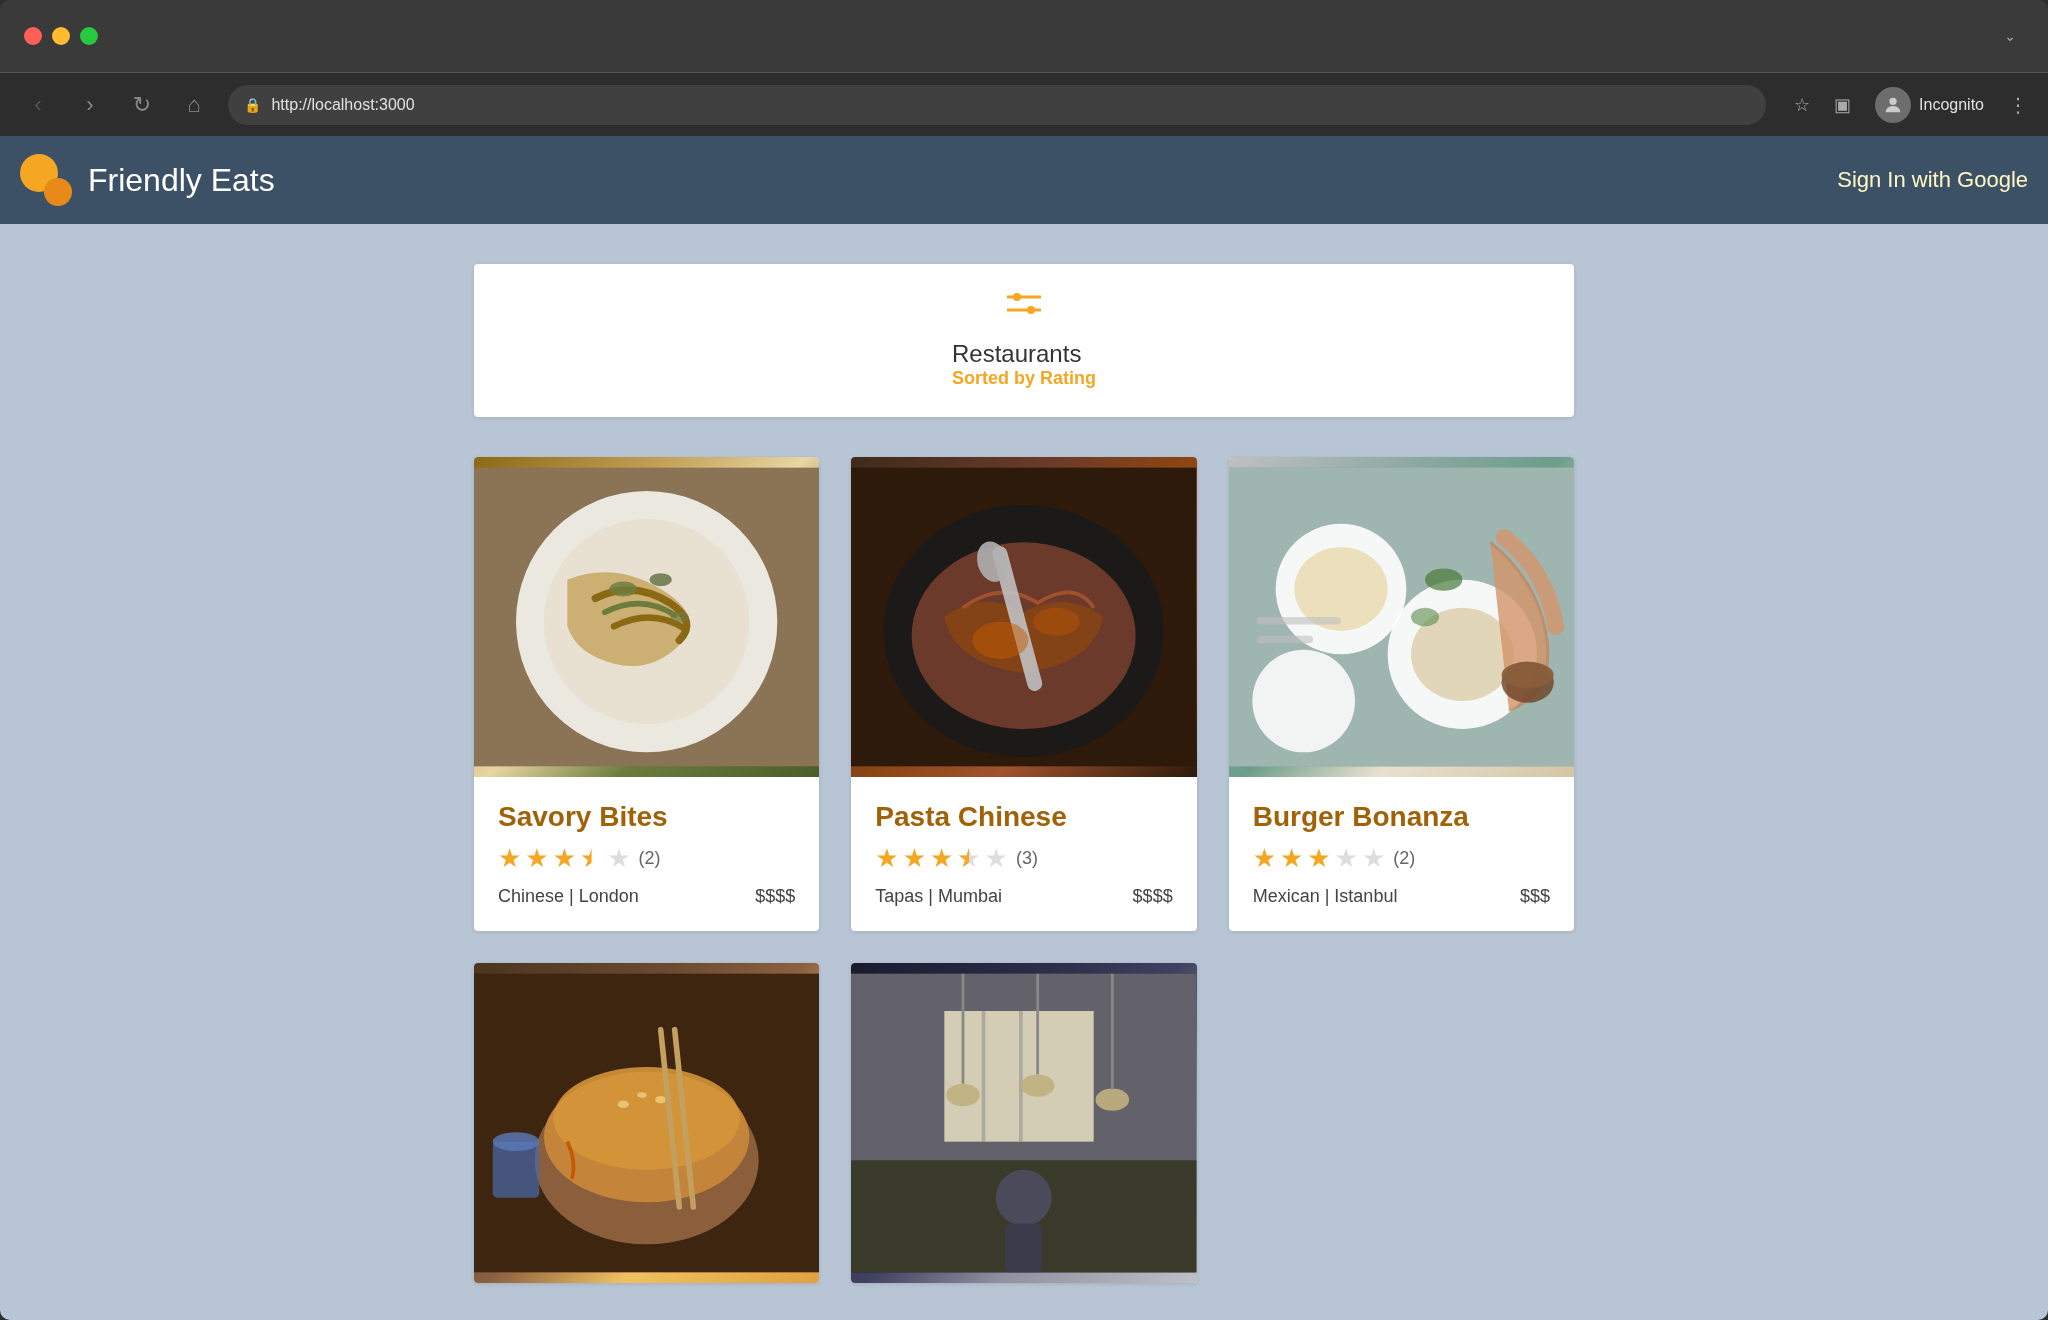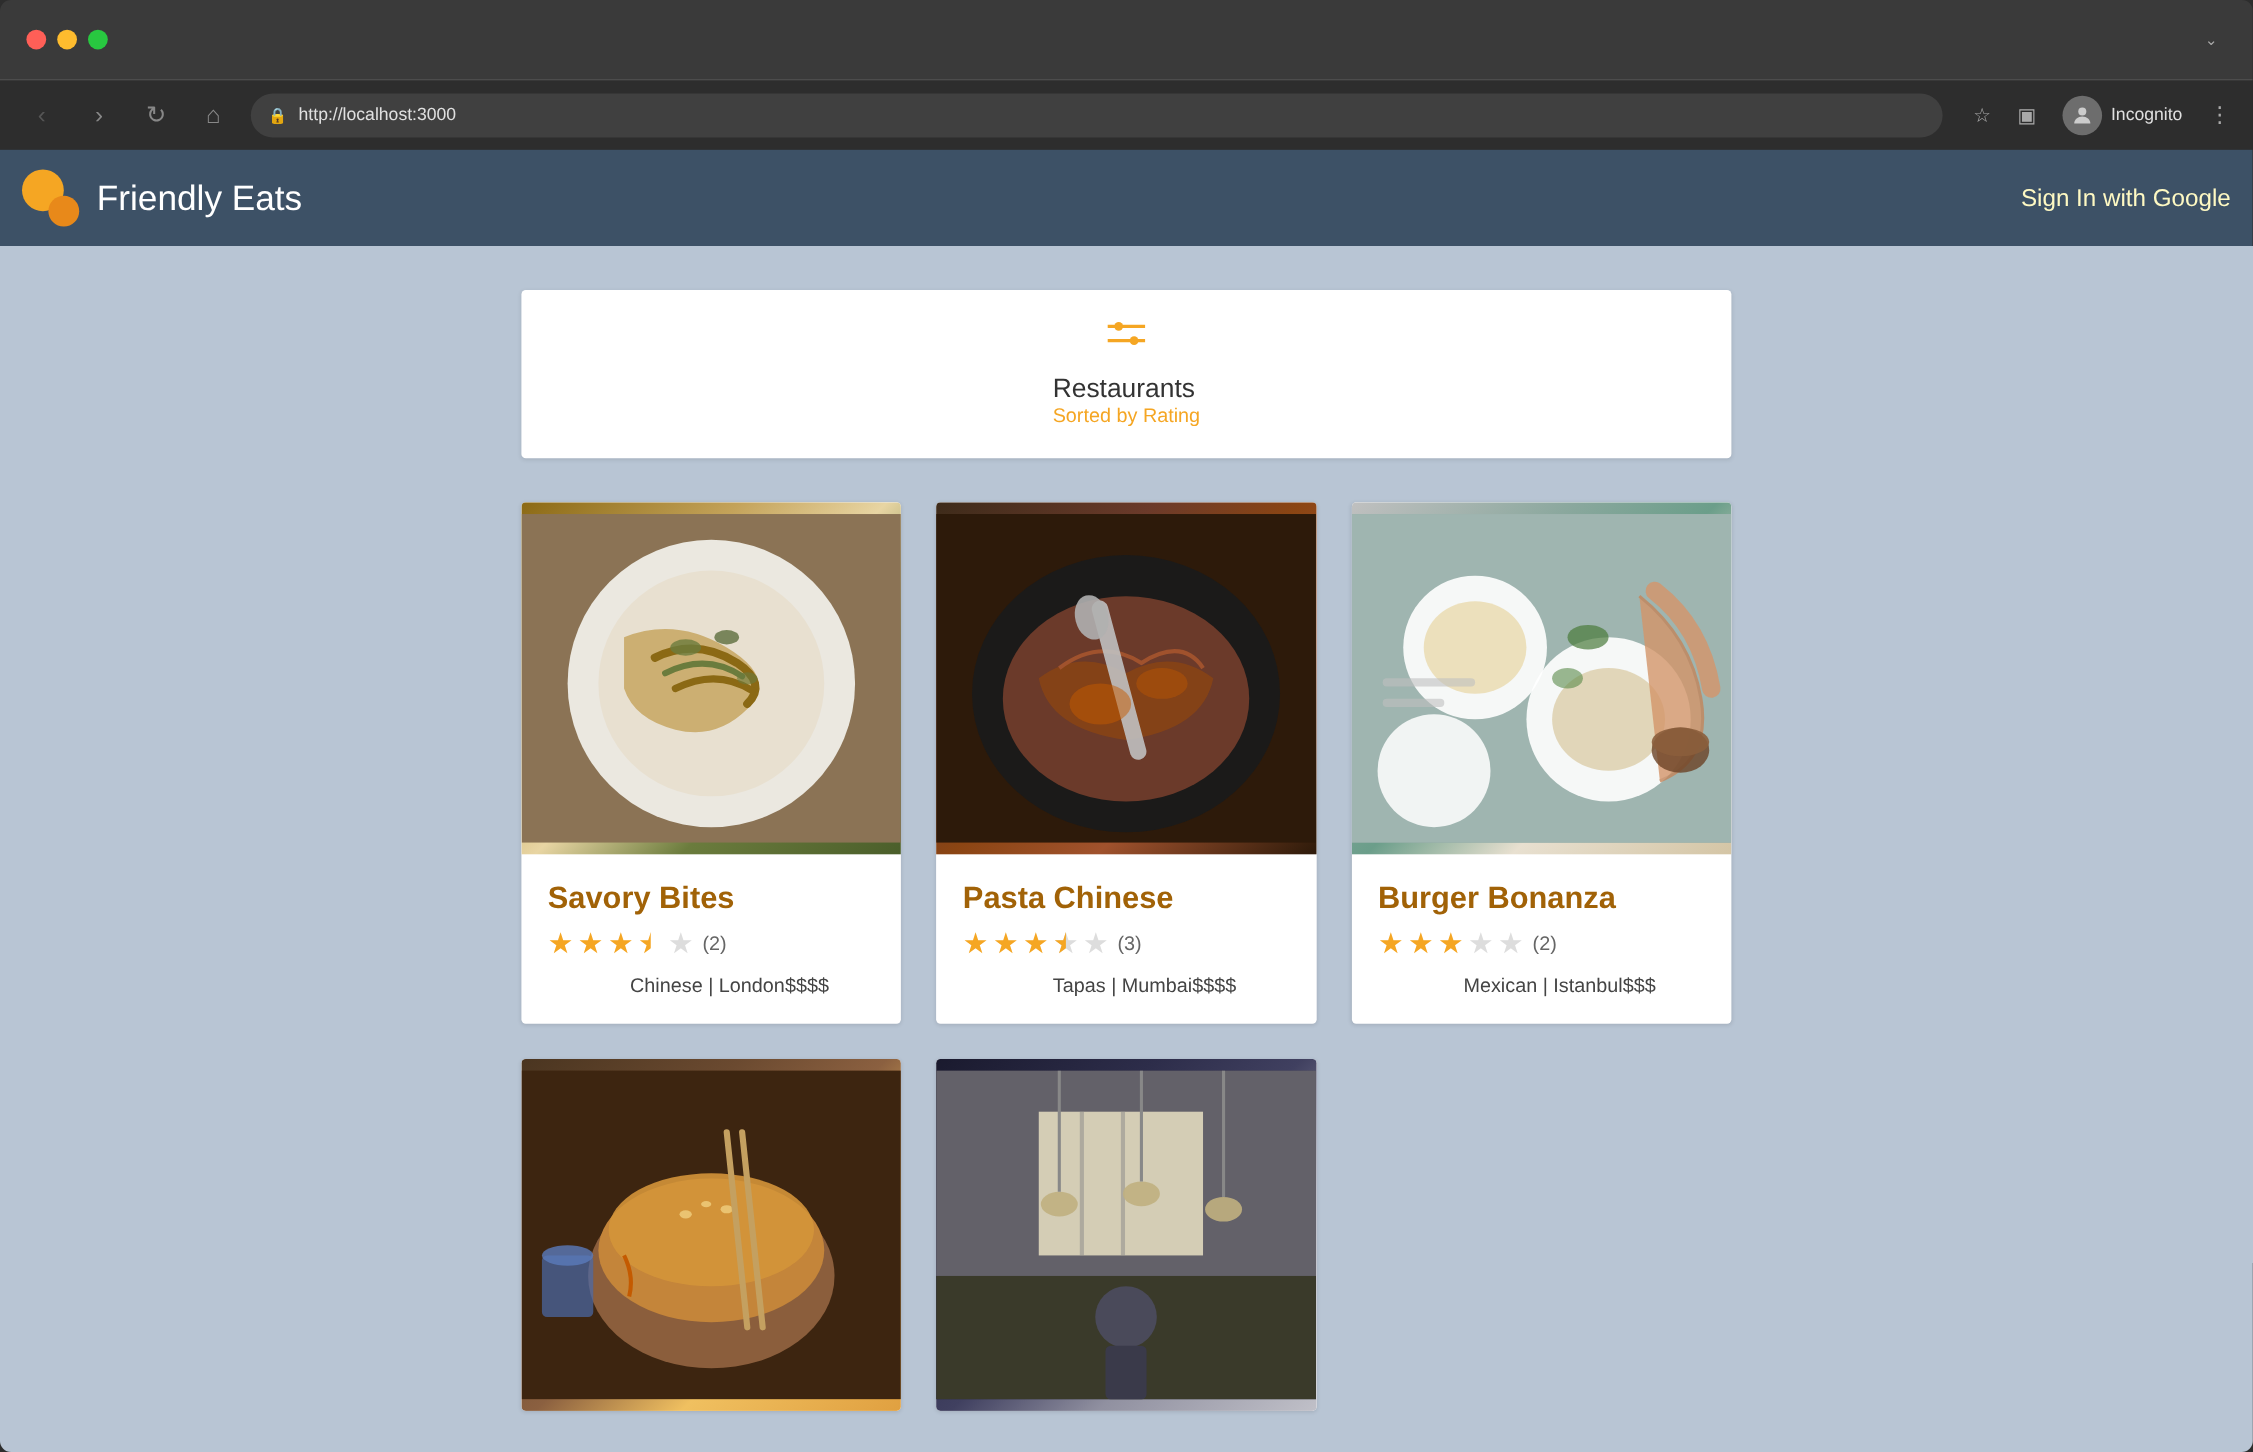--- a/index.html
+++ b/index.html
@@ -49,34 +49,34 @@
 
     .app-body { flex: 1; background: #b8c5d4; overflow-y: auto; padding: 40px 0; }
 
     .content-wrapper { max-width: 1180px; margin: 0 auto; padding: 0 40px; }
 
     
     .filter-header { background: white; border-radius: 4px; padding: 28px 32px; display: flex; align-items: center; gap: 20px; margin-bottom: 40px; box-shadow: 0 1px 4px rgba(0,0,0,0.1); flex-direction: column; }
     .filter-icon { display: flex; flex-direction: column; gap: 5px; }
     .filter-text { }
     .filter-title { font-size: 24px; color: #333; font-weight: 500; }
-    .filter-subtitle { font-size: 18px; color: #f5a623; font-weight: 400; }
+    .filter-subtitle { font-size: 18px; color: #f5a623; font-weight: 700; }
 
     
     .restaurant-grid { display: grid; grid-template-columns: repeat(3, 1fr); gap: 32px; }
 
     .restaurant-card { background: white; border-radius: 4px; overflow: hidden; box-shadow: 0 1px 4px rgba(0,0,0,0.12); cursor: pointer; }
     .card-body { padding: 24px; }
     .card-name { font-size: 28px; font-weight: 700; color: #a16207; margin-bottom: 10px; }
     .card-stars { display: flex; align-items: center; gap: 4px; margin-bottom: 12px; }
     .star { font-size: 26px; }
     .star-filled { color: #f5a623; }
     .star-empty { color: #ddd; }
     .review-count { font-size: 18px; color: #666; margin-left: 4px; }
-    .card-meta { display: flex; justify-content: center; align-items: center; margin-left: 33px; }
+    .card-meta { display: flex; justify-content: space-between; align-items: center; }
     .card-cuisine { font-size: 18px; color: #444; }
     .card-price { font-size: 18px; color: #444; font-weight: 500; }
 
     
     .img-savory { background: linear-gradient(135deg, #8B6914 0%, #c4a35a 30%, #e8d5a3 50%, #6b7c3d 70%, #4a5e2a 100%); }
     .img-pasta { background: linear-gradient(135deg, #3d2b1a 0%, #6b3a2a 30%, #8b4513 50%, #a0522d 70%, #2d1a0a 100%); }
     .img-burger { background: linear-gradient(135deg, #c0c0c0 0%, #8ba89e 30%, #6b9e8a 50%, #e8e0d0 70%, #d4c5a5 100%); }
     .img-bottom1 { background: linear-gradient(135deg, #4a3520 0%, #6b4a30 30%, #8b6040 50%, #f0c060 70%, #e0a040 100%); }
     .img-bottom2 { background: linear-gradient(135deg, #1a1a2e 0%, #2d2d4a 30%, #404060 50%, #9090a0 70%, #c0c0c8 100%); }
 

